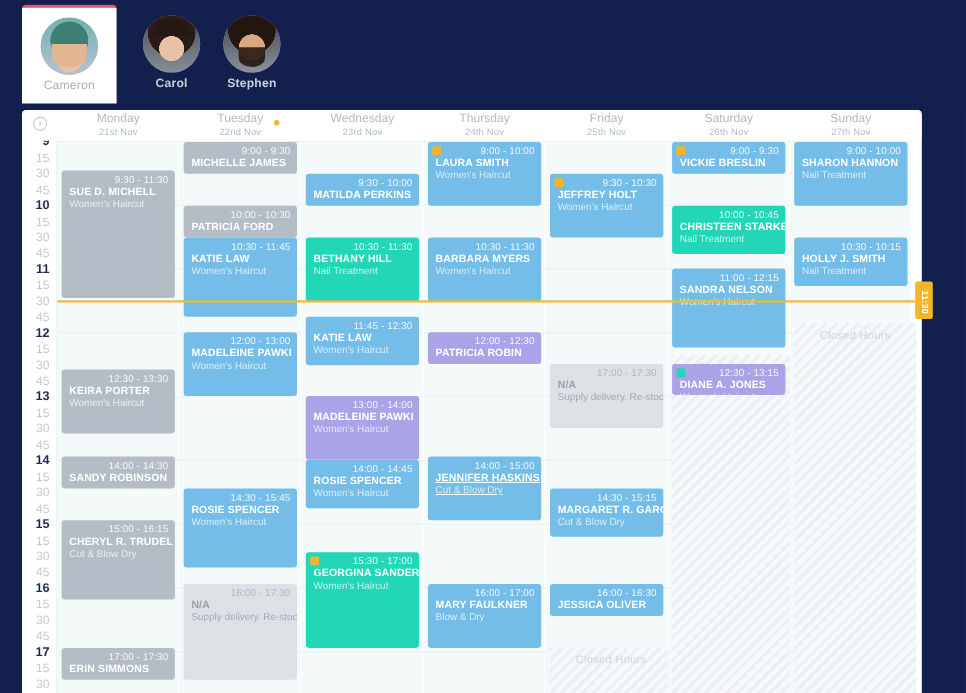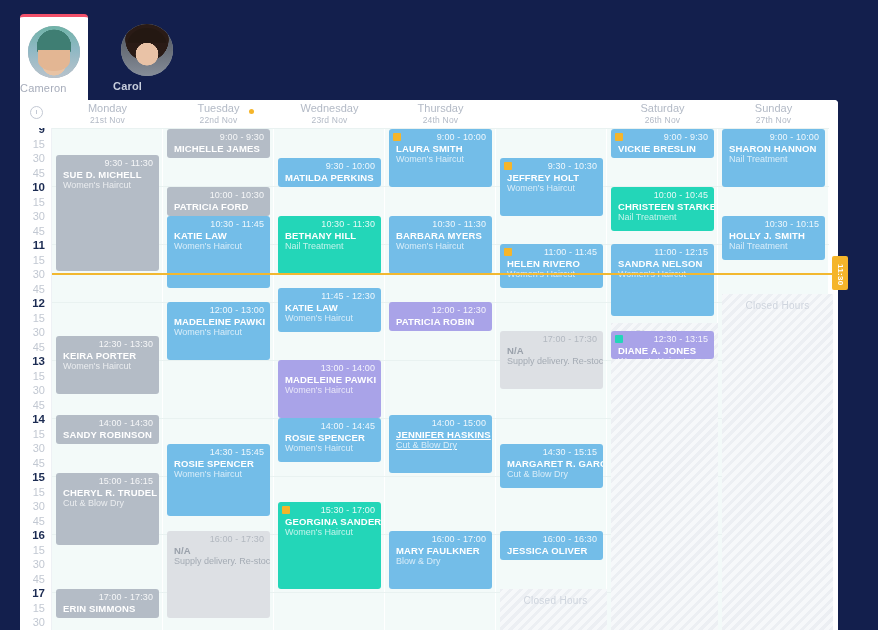--- a/index.html
+++ b/index.html
@@ -10,23 +10,23 @@
     overflow: hidden;
   }
 
   
   #staff-bar {
     position: absolute; left: 0; top: 0;
     width: 878px; height: 100px;
     background: #131f4d;
   }
   .staff-tab {
-    position: absolute; top: 14px;
-    width: 68px; height: 86px;
-    text-align: left;
+    position: absolute; top: 4px;
+    width: 86px; height: 86px;
+    text-align: center;
   }
   .staff-tab.active {
     background: #ffffff;
     border-top: 3px solid #f2506a;
     border-radius: 4px 4px 0 0;
     height: 90px;
   }
   .avatar {
     width: 52px; height: 52px;
     border-radius: 50%;
@@ -227,20 +227,26 @@
         <div class="face"></div>
       </div>
       <div class="staff-name">Cameron</div>
     </div>
     <div class="staff-tab" style="left: 113px;">
       <div class="avatar av-carol">
         <div class="face"></div>
       </div>
       <div class="staff-name">Carol</div>
     </div>
+    <div class="staff-tab" style="left: 186px;">
+      <div class="avatar av-stephen">
+        <div class="face"></div>
+      </div>
+      <div class="staff-name">Stephen</div>
+    </div>
   </div>
 
 <div id="calendar">
   <div id="day-header">
     <div id="clock-icon"></div>
   <div class="day-head" style="left: 32px;">
         <span class="dname">Monday</span>
         <span class="ddate">21st Nov</span>
       </div>
       <div class="day-head" style="left: 143px;">
@@ -248,20 +254,24 @@
         <span class="ddate">22nd Nov</span>
       </div>
       <div class="day-dot" style="left: 229px;"></div>
       <div class="day-head" style="left: 254px;">
         <span class="dname">Wednesday</span>
         <span class="ddate">23rd Nov</span>
       </div>
       <div class="day-head" style="left: 365px;">
         <span class="dname">Thursday</span>
         <span class="ddate">24th Nov</span>
+      </div>
+      <div class="day-head" style="left: 476px;">
+        <span class="dname">Friday</span>
+        <span class="ddate">25th Nov</span>
       </div>
       <div class="day-head" style="left: 587px;">
         <span class="dname">Saturday</span>
         <span class="ddate">26th Nov</span>
       </div>
       <div class="day-head" style="left: 698px;">
         <span class="dname">Sunday</span>
         <span class="ddate">27th Nov</span>
       </div>
     </div>
@@ -472,26 +482,20 @@
           <div class="hourline" style="top: 464px;"></div>
           <div class="closed" style="top: 461px; height: 41px;">
             <div class="closed-label">Closed Hours</div>
           </div>
           <div class="appt blue" style="left: 4px; width: 103px; top: 30px; height: 58px;">
             <div class="badge amber"></div>
             <div class="time">9:30 - 10:30</div>
             <span class="nm">JEFFREY HOLT</span>
             <span class="svc">Women's Haircut</span>
           </div>
-          <div class="appt blue" style="left: 4px; width: 103px; top: 116px; height: 44px;">
-            <div class="badge amber"></div>
-            <div class="time">11:00 - 11:45</div>
-            <span class="nm">HELEN RIVERO</span>
-            <span class="svc">Women's Haircut</span>
-          </div>
           <div class="appt ghost" style="left: 4px; width: 103px; top: 203px; height: 58px;">
             <div class="time">17:00 - 17:30</div>
             <span class="nm">N/A</span>
             <span class="svc">Supply delivery. Re-stock.</span>
           </div>
           <div class="appt blue" style="left: 4px; width: 103px; top: 316px; height: 44px;">
             <div class="time">14:30 - 15:15</div>
             <span class="nm">MARGARET R. GARON</span>
             <span class="svc">Cut &amp; Blow Dry</span>
           </div>

